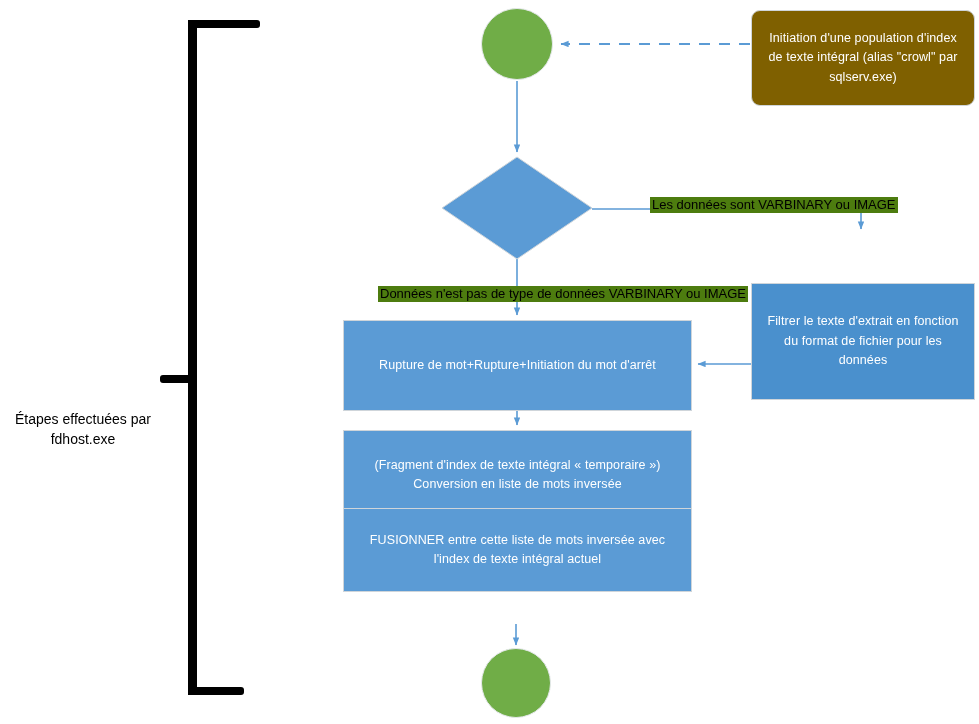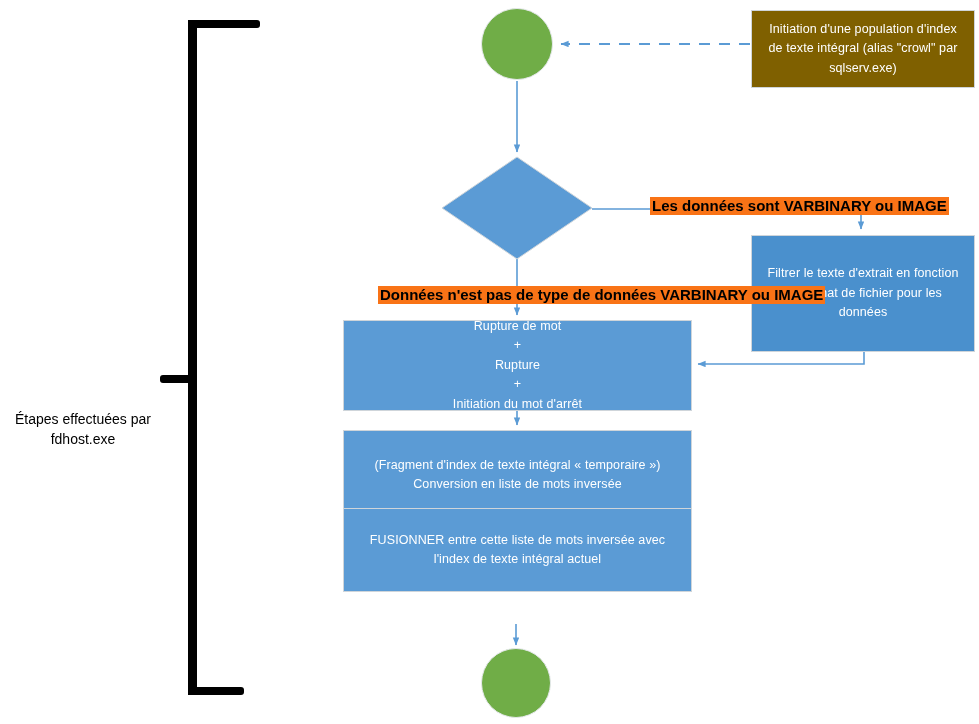--- a/index.html
+++ b/index.html
@@ -27,43 +27,43 @@
     line-height: 1.55;
     letter-spacing: 0.1px;
   }
   .proc {
     background: #5b9bd5;
     border: 1px solid #cfd5da;
   }
   .proc-right {
     background: #4a90cd;
     border: 1px solid #cfd5da;
+    margin-top: 48px;
   }
   .terminator {
     background: #70ad47;
     border-radius: 50%;
     border: 1px solid #e4e8ea;
   }
   .startbox {
     background: #7f6000;
     border: 1px solid #cfd5da;
   }
   .decision-wrap {
     position: absolute;
   }
   .decision-wrap svg { display: block; }
   .edge-label {
     position: absolute;
-    font-size: 15px;
+    font-size: 13px;
     color: #000000;
-    background: #f97316;
+    background: #4d7c0f;
     padding: 0 2px;
     white-space: nowrap;
     line-height: 1.2;
-    font-weight: bold;
   }
   .side-label {
     position: absolute;
     font-size: 14px;
     color: #000000;
     text-align: center;
     line-height: 1.45;
     white-space: pre-line;
     margin-top: 40px;
   }
@@ -107,36 +107,36 @@
 
     <line x1="517" y1="520" x2="517" y2="535" stroke="#5b9bd5" stroke-width="1.6" marker-end="url(#ah)"></line>
 
     <line x1="516" y1="624" x2="516" y2="645" stroke="#5b9bd5" stroke-width="1.6" marker-end="url(#ah)"></line>
   </svg>
 
   <div class="node terminator" style="left:481px; top:8px; width:72px; height:72px;">
     <span></span>
   </div>
 
-  <div class="node startbox" style="left:751px; top:10px; width:224px; height:78px;">
+  <div class="node startbox" style="left:751px; top:10px; width:224px; height:96px;border-radius:9px;">
     <span class="inner-text">Initiation d'une population d'index de texte intégral (alias "crowl" par sqlserv.exe)</span>
   </div>
 
   <div class="decision-wrap" style="left:441px; top:156px;">
     <svg width="152" height="104" viewBox="0 0 152 104">
       <polygon points="76,1 151,52 76,103 1,52" fill="#5b9bd5" stroke="#cfd5da" stroke-width="1"></polygon>
     </svg>
   </div>
   <div style="position:absolute; left:441px; top:190px; width:152px; text-align:center; color:#ffffff; font-size:12px;"></div>
 
   <div class="node proc-right" style="left:751px; top:235px; width:224px; height:117px;">
     <span class="inner-text">Filtrer le texte d'extrait en fonction du format de fichier pour les données</span>
   </div>
 
-  <div class="node proc" style="left:343px; top:320px; width:349px; height:91px; flex-direction:column; justify-content:center;text-align:center;">
+  <div class="node proc" style="left:343px; top:320px; width:349px; height:91px; flex-direction:row; justify-content:center;text-align:center;">
     <span>Rupture de mot</span>
     <span>+</span>
     <span>Rupture</span>
     <span>+</span>
     <span>Initiation du mot d'arrêt</span>
   </div>
 
   <div class="node proc" style="left:343px; top:430px; width:349px; height:90px; flex-direction:column; justify-content:center;">
     <span>(Fragment d'index de texte intégral « temporaire »)</span>
     <span>Conversion en liste de mots inversée</span>

